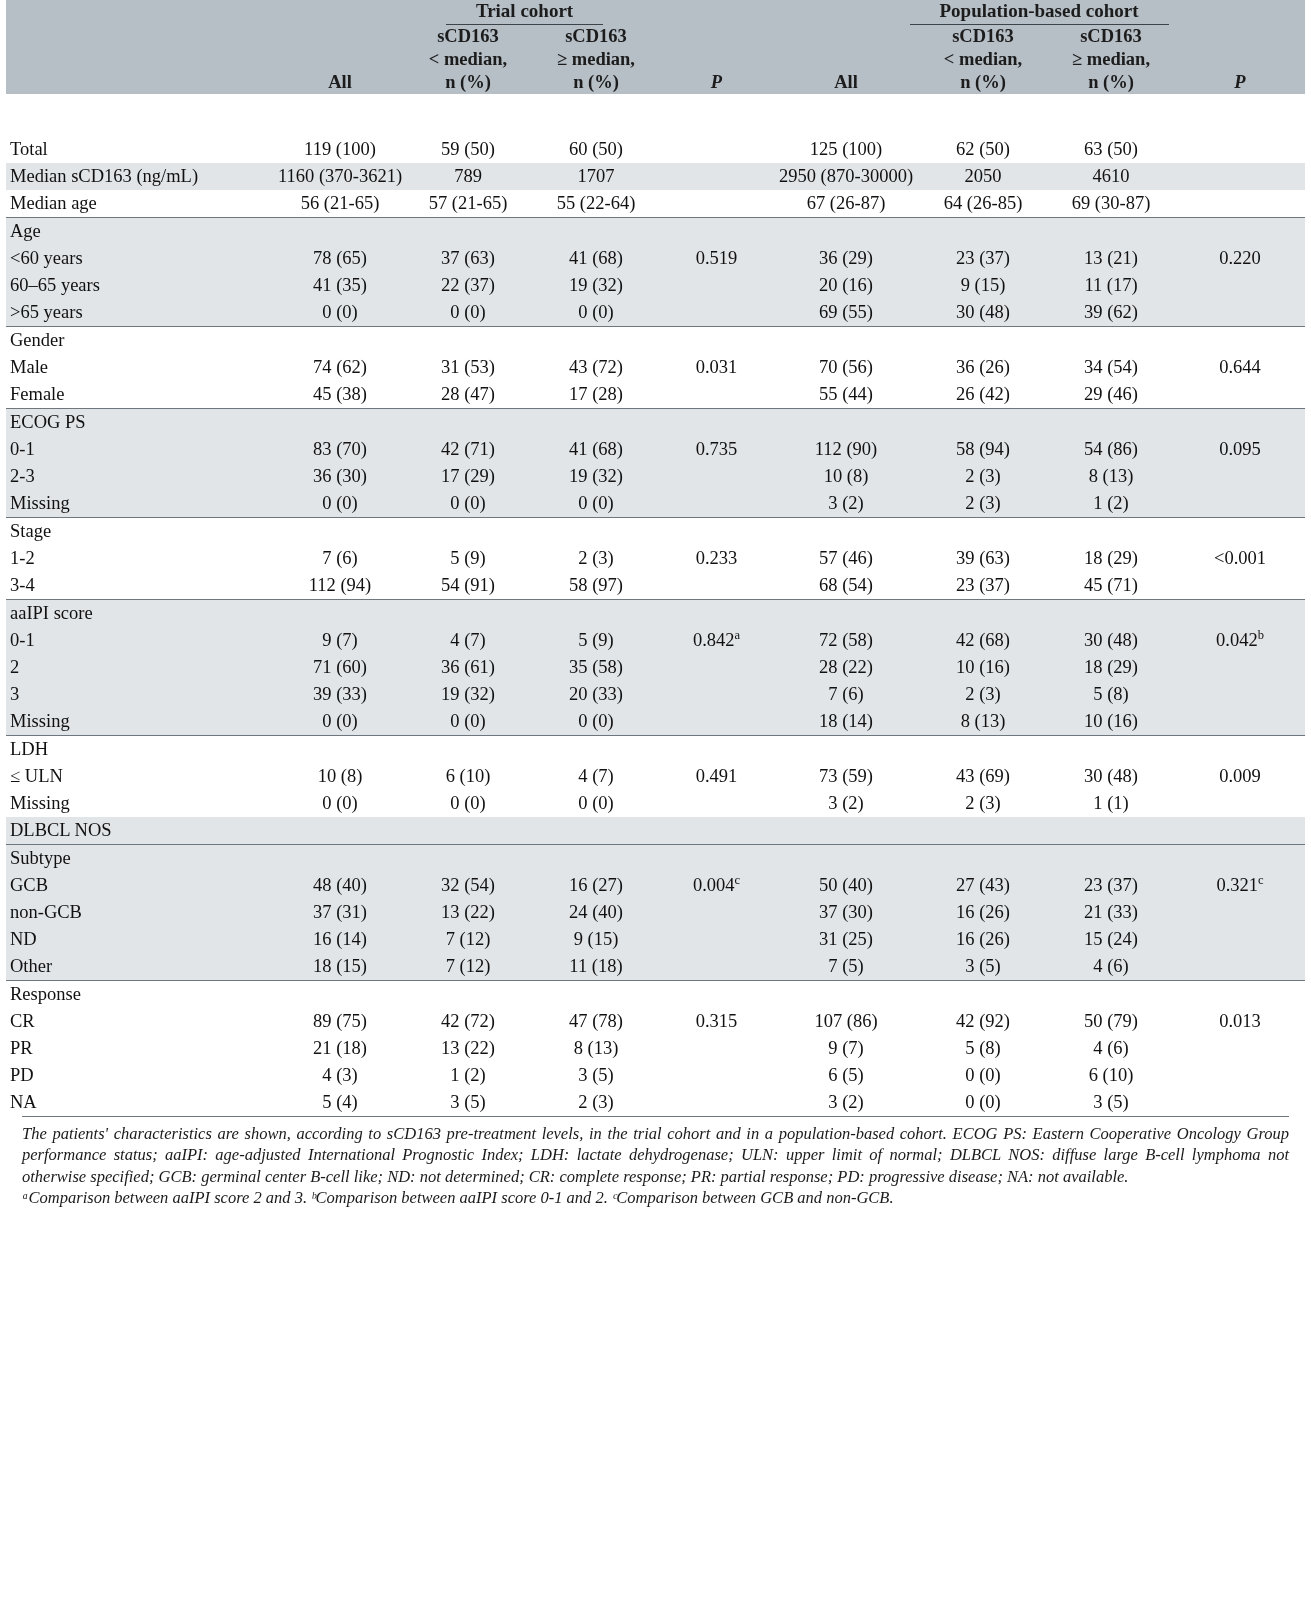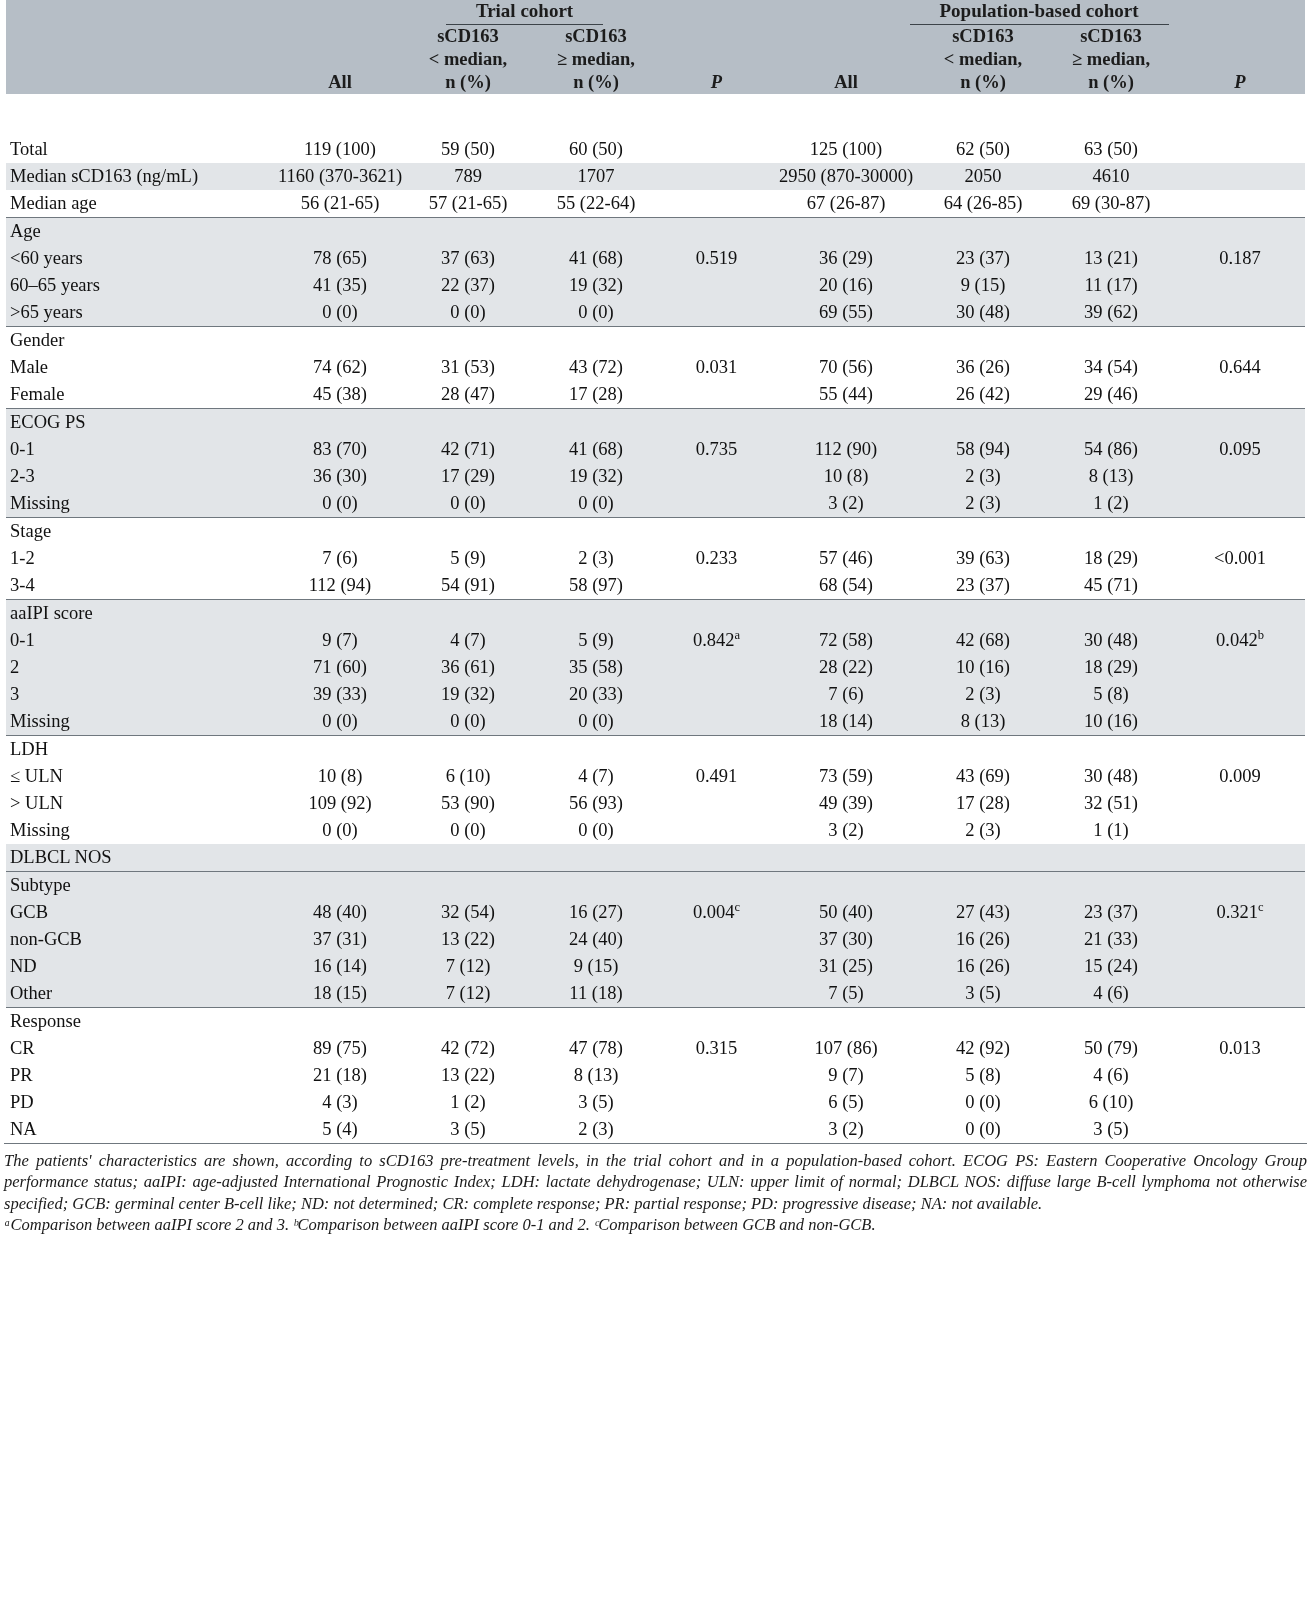--- a/index.html
+++ b/index.html
@@ -88,21 +88,21 @@
   .ind1 { padding-left: 22px; margin-left: 36px; }
   .ind2 { padding-left: 40px; }
   sup {
     font-size: 0.68em;
     vertical-align: super;
     line-height: 0;
   }
   
   .footnote {
     border-top: 1.4px solid #6f777e;
-    margin: 0 4px;
+    margin: 0 22px;
     padding-top: 6px;
     font-style: italic;
     font-size: 16.5px;
     line-height: 1.28;
     text-align: justify;
     color: #1a1a1a;
   }
   .footnote p { margin: 0; }
 </style>
 </head>
@@ -213,21 +213,21 @@
         </tr>
         <tr class="shade">
           <td class="lbl ind1">&lt;60 years</td>
           <td class="num">78 (65)</td>
           <td class="num">37 (63)</td>
           <td class="num">41 (68)</td>
           <td class="num">0.519</td>
           <td class="num">36 (29)</td>
           <td class="num">23 (37)</td>
           <td class="num">13 (21)</td>
-          <td class="num">0.187</td>
+          <td class="num">0.220</td>
         </tr>
         <tr class="shade">
           <td class="lbl ind1">60–65 years</td>
           <td class="num">41 (35)</td>
           <td class="num">22 (37)</td>
           <td class="num">19 (32)</td>
           <td class="num"></td>
           <td class="num">20 (16)</td>
           <td class="num">9 (15)</td>
           <td class="num">11 (17)</td>
@@ -423,31 +423,20 @@
         <tr class="plain">
           <td class="lbl ind1">≤ ULN</td>
           <td class="num">10 (8)</td>
           <td class="num">6 (10)</td>
           <td class="num">4 (7)</td>
           <td class="num">0.491</td>
           <td class="num">73 (59)</td>
           <td class="num">43 (69)</td>
           <td class="num">30 (48)</td>
           <td class="num">0.009</td>
-        </tr>
-        <tr class="plain">
-          <td class="lbl ind1">&gt; ULN</td>
-          <td class="num">109 (92)</td>
-          <td class="num">53 (90)</td>
-          <td class="num">56 (93)</td>
-          <td class="num"></td>
-          <td class="num">49 (39)</td>
-          <td class="num">17 (28)</td>
-          <td class="num">32 (51)</td>
-          <td class="num"></td>
         </tr>
         <tr class="plain">
           <td class="lbl ind1">Missing</td>
           <td class="num">0 (0)</td>
           <td class="num">0 (0)</td>
           <td class="num">0 (0)</td>
           <td class="num"></td>
           <td class="num">3 (2)</td>
           <td class="num">2 (3)</td>
           <td class="num">1 (1)</td>

